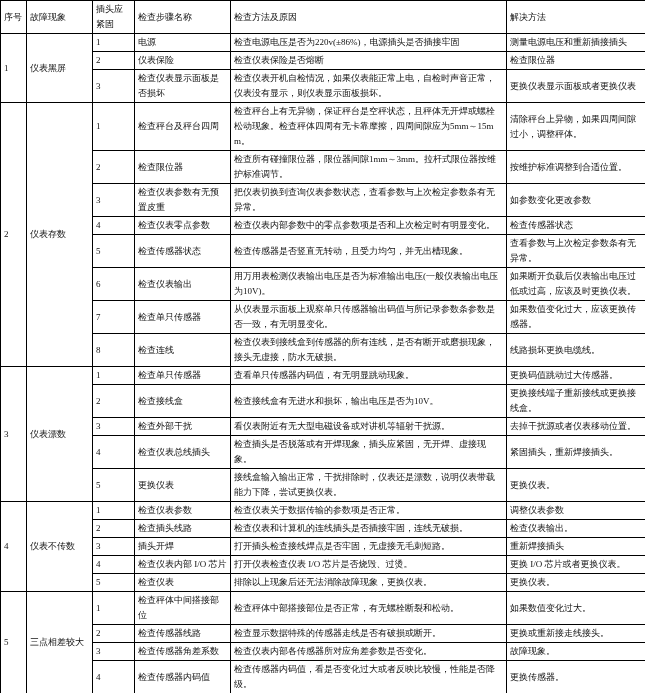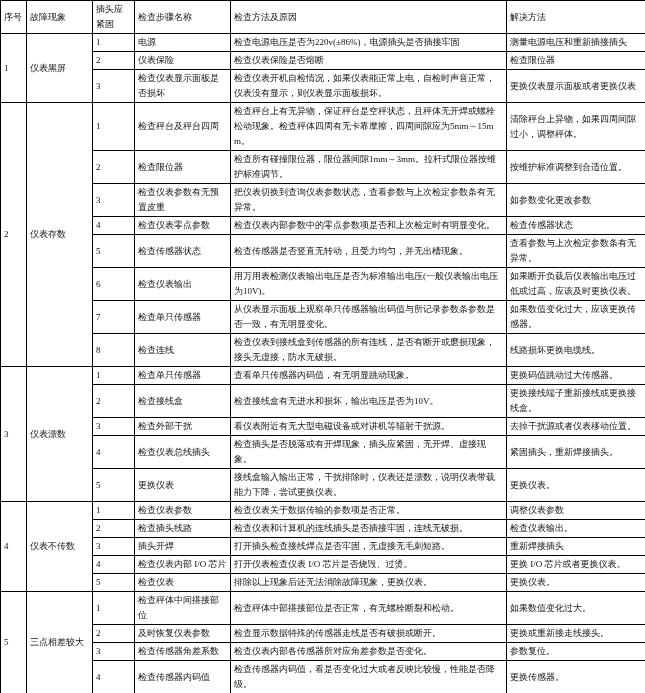--- a/index.html
+++ b/index.html
@@ -203,29 +203,29 @@
         <tr>
           <td class="seq" rowspan="4">5</td>
           <td class="fault" rowspan="4">三点相差较大</td>
           <td class="step">1</td>
           <td>检查秤体中间搭接部位</td>
           <td>检查秤体中部搭接部位是否正常，有无螺栓断裂和松动。</td>
           <td>如果数值变化过大。</td>
         </tr>
         <tr>
           <td class="step">2</td>
-          <td>及时恢复仪表参数</td>
+          <td>检查传感器线路</td>
           <td>检查显示数据特殊的传感器走线是否有破损或断开。</td>
           <td>更换或重新接走线接头。</td>
         </tr>
         <tr>
           <td class="step">3</td>
           <td>检查传感器角差系数</td>
           <td>检查仪表内部各传感器所对应角差参数是否变化。</td>
-          <td>参数复位。</td>
+          <td>故障现象。</td>
         </tr>
         <tr>
           <td class="step">4</td>
           <td>检查传感器内码值</td>
           <td>检查传感器内码值，看是否变化过大或者反映比较慢，性能是否降级。</td>
           <td>更换传感器。</td>
         </tr>
       </tbody>
   </table>
 </div>

